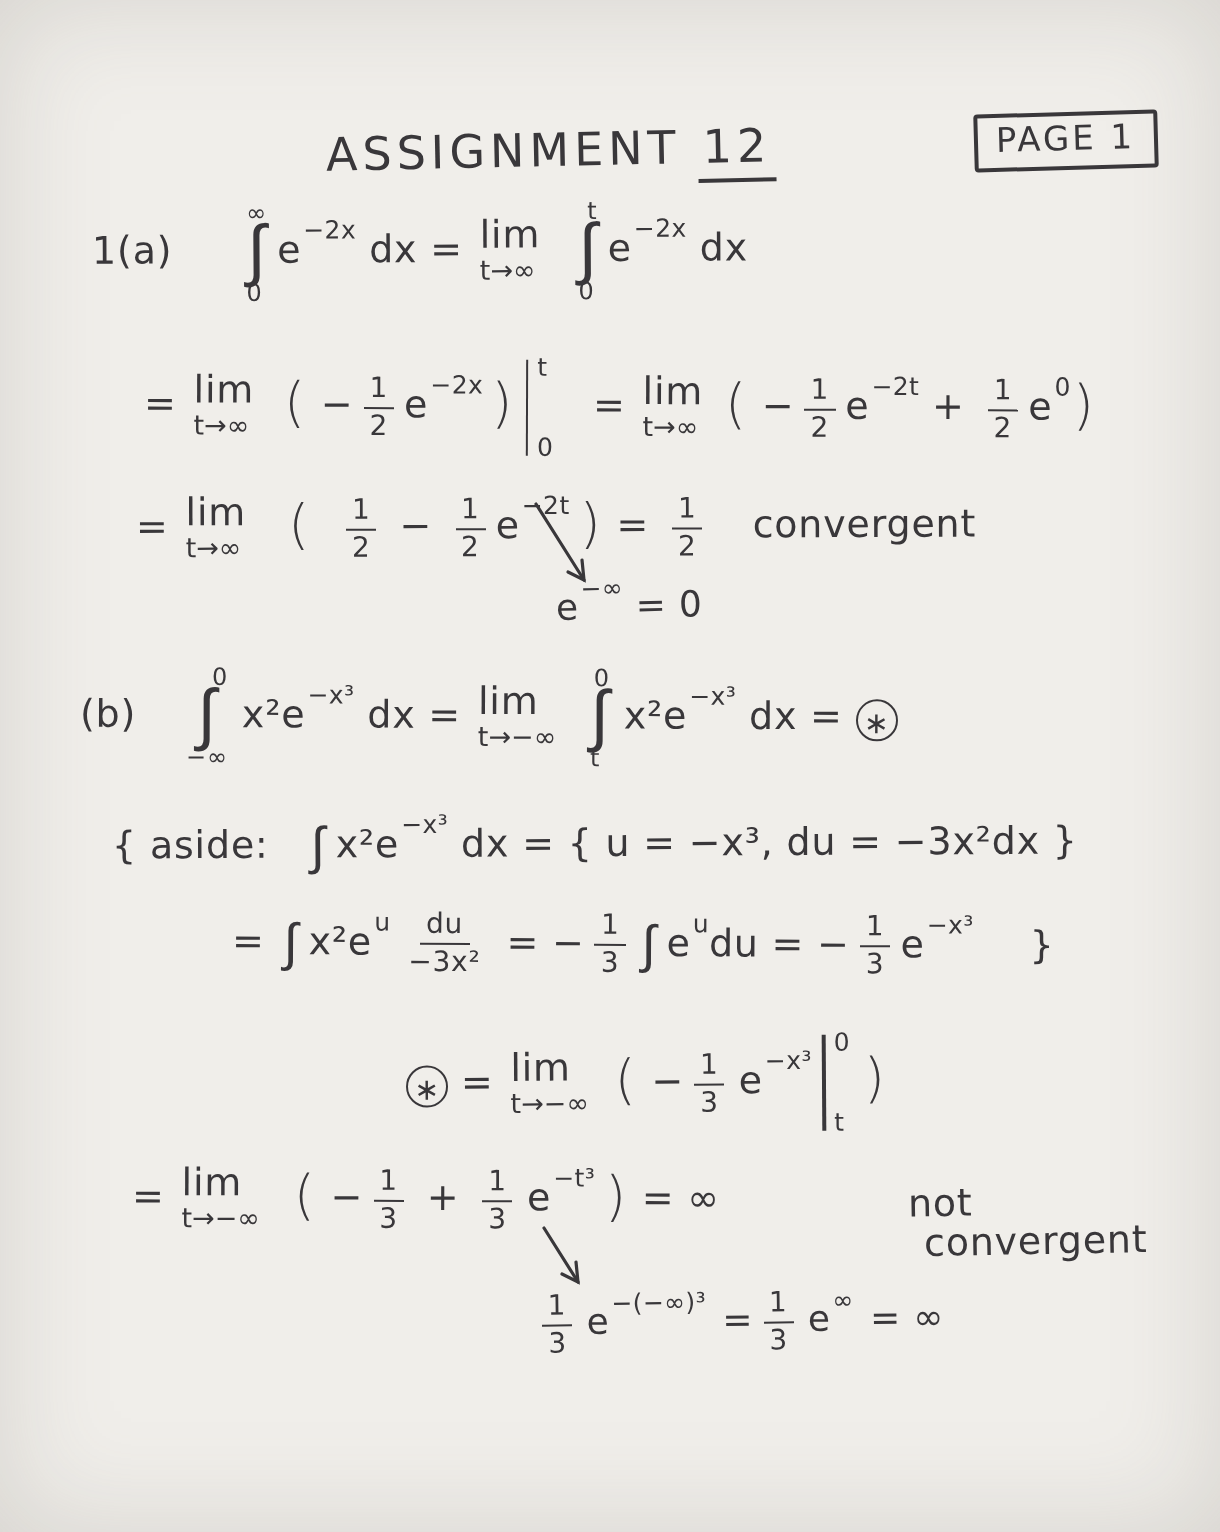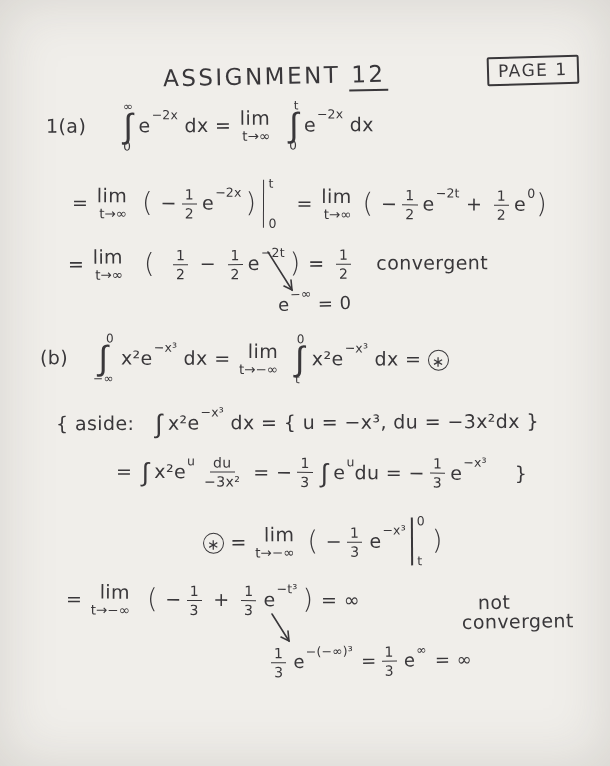--- a/index.html
+++ b/index.html
@@ -36,21 +36,21 @@
   .supg .e{font-size:12.5px;position:relative;top:-7px;margin-left:1px;letter-spacing:.2px}
   .frac{display:inline-flex;flex-direction:column;align-items:center;margin:0 5px;line-height:1}
   .frac .num{font-size:14px;padding:0 3px 2px;border-bottom:1.6px solid currentColor}
   .frac .den{font-size:14px;padding-top:2px}
   .intg{display:inline-flex;flex-direction:column;align-items:center;line-height:1;margin:0 3px}
   .intg .isym{font-size:34px;line-height:.8;font-weight:300}
   .intg .ib{font-size:12px;line-height:1}
   .intg .hi{align-self:flex-end;margin-bottom:0}
   .intg .lo{align-self:flex-start;margin-top:1px}
   .intg.plain .isym{font-size:26px;line-height:1}
-  .limg{display:inline-flex;flex-direction:column;align-items:flex-end;line-height:1;margin:0 2px}
+  .limg{display:inline-flex;flex-direction:column;align-items:flex-start;line-height:1;margin:0 2px}
   .limg .limw{font-size:19px}
   .limg .lims{font-size:13.5px;margin-top:2px;letter-spacing:0}
   .barg{position:relative;display:inline-block;width:22px;height:48px;margin-left:3px}
   .barg .barline{position:absolute;left:2px;top:0;bottom:0;width:1.8px;background:currentColor}
   .barg .bh{position:absolute;top:-3px;left:8px;font-size:12.5px}
   .barg .bl{position:absolute;bottom:-3px;left:8px;font-size:12.5px}
   .par{font-size:27px;font-weight:300;line-height:1;position:relative;top:-2px;margin:0 1px}
   .circ{display:inline-flex;width:19px;height:19px;border:1.7px solid currentColor;border-radius:50%;
         align-items:center;justify-content:center;font-size:15px;line-height:1;flex:none}
   .circ span{position:relative;top:2px}
@@ -69,21 +69,21 @@
   <div id="mathlines">
       <div class="math-line" style="left: 46px; top: 100px; transform: rotate(-0.3deg);"><span class="t">1(a)</span><span class="sp" style="width: 34px;"></span><span class="intg"><span class="ib hi">∞</span><span class="isym">∫</span><span class="ib lo">0</span></span><span class="sp" style="width: 2px;"></span><span class="supg"><span class="b">e</span><span class="e">−2x</span></span><span class="t"> dx = </span><span class="limg"><span class="limw">lim</span><span class="lims">t→∞</span></span><span class="sp" style="width: 14px;"></span><span class="intg"><span class="ib hi">t</span><span class="isym">∫</span><span class="ib lo">0</span></span><span class="sp" style="width: 2px;"></span><span class="supg"><span class="b">e</span><span class="e">−2x</span></span><span class="t"> dx</span></div>
       <div class="math-line" style="left: 72px; top: 180px; transform: rotate(0.2deg);"><span class="t">= </span><span class="limg"><span class="limw">lim</span><span class="lims">t→∞</span></span><span class="sp" style="width: 12px;"></span><span class="par">(</span><span class="t"> −</span><span class="frac"><span class="num">1</span><span class="den">2</span></span><span class="supg"><span class="b">e</span><span class="e">−2x</span></span><span class="sp" style="width: 3px;"></span><span class="par">)</span><span class="barg"><span class="barline"></span><span class="bh">t</span><span class="bl">0</span></span><span class="sp" style="width: 14px;"></span><span class="t">= </span><span class="limg"><span class="limw">lim</span><span class="lims">t→∞</span></span><span class="sp" style="width: 8px;"></span><span class="par">(</span><span class="t"> −</span><span class="frac"><span class="num">1</span><span class="den">2</span></span><span class="supg"><span class="b">e</span><span class="e">−2t</span></span><span class="t"> + </span><span class="frac"><span class="num">1</span><span class="den">2</span></span><span class="supg"><span class="b">e</span><span class="e">0</span></span><span class="par">)</span></div>
       <div class="math-line" style="left: 68px; top: 247px; transform: rotate(-0.2deg);"><span class="t">= </span><span class="limg"><span class="limw">lim</span><span class="lims">t→∞</span></span><span class="sp" style="width: 18px;"></span><span class="par">(</span><span class="sp" style="width: 12px;"></span><span class="frac"><span class="num">1</span><span class="den">2</span></span><span class="t"> − </span><span class="frac"><span class="num">1</span><span class="den">2</span></span><span class="supg"><span class="b">e</span><span class="e">−2t</span></span><span class="sp" style="width: 4px;"></span><span class="par">)</span><span class="t"> = </span><span class="frac"><span class="num">1</span><span class="den">2</span></span><span class="sp" style="width: 20px;"></span><span class="t">convergent</span></div>
       <div class="math-line" style="left: 278px; top: 294px; transform: rotate(-1.5deg); font-size: 18px;"><span class="supg"><span class="b">e</span><span class="e">−∞</span></span><span class="t"> = 0</span></div>
       <div class="math-line" style="left: 40px; top: 333px; transform: rotate(0.2deg);"><span class="t">(b)</span><span class="sp" style="width: 22px;"></span><span class="intg"><span class="ib hi">0</span><span class="isym">∫</span><span class="ib lo">−∞</span></span><span class="sp" style="width: 4px;"></span><span class="supg"><span class="b">x²e</span><span class="e">−x³</span></span><span class="t"> dx = </span><span class="limg"><span class="limw">lim</span><span class="lims">t→−∞</span></span><span class="sp" style="width: 12px;"></span><span class="intg"><span class="ib hi">0</span><span class="isym">∫</span><span class="ib lo">t</span></span><span class="sp" style="width: 4px;"></span><span class="supg"><span class="b">x²e</span><span class="e">−x³</span></span><span class="t"> dx = </span><span class="circ"><span>∗</span></span></div>
       <div class="math-line" style="left: 56px; top: 410px; transform: rotate(-0.3deg);"><span class="t">{ aside:</span><span class="sp" style="width: 18px;"></span><span class="intg plain"><span class="isym">∫</span></span><span class="sp" style="width: 2px;"></span><span class="supg"><span class="b">x²e</span><span class="e">−x³</span></span><span class="t"> dx = { u = −x³, du = −3x²dx }</span></div>
       <div class="math-line" style="left: 116px; top: 456px; transform: rotate(0.3deg);"><span class="t">= </span><span class="intg plain"><span class="isym">∫</span></span><span class="sp" style="width: 2px;"></span><span class="supg"><span class="b">x²e</span><span class="e">u</span></span><span class="sp" style="width: 4px;"></span><span class="frac"><span class="num">du</span><span class="den">−3x²</span></span><span class="sp" style="width: 8px;"></span><span class="t">= −</span><span class="frac"><span class="num">1</span><span class="den">3</span></span><span class="intg plain"><span class="isym">∫</span></span><span class="sp" style="width: 2px;"></span><span class="supg"><span class="b">e</span><span class="e">u</span></span><span class="t">du = −</span><span class="frac"><span class="num">1</span><span class="den">3</span></span><span class="supg"><span class="b">e</span><span class="e">−x³</span></span><span class="sp" style="width: 28px;"></span><span class="t">}</span></div>
       <div class="math-line" style="left: 203px; top: 518px; transform: rotate(-0.4deg);"><span class="circ"><span>∗</span></span><span class="t"> = </span><span class="limg"><span class="limw">lim</span><span class="lims">t→−∞</span></span><span class="sp" style="width: 10px;"></span><span class="par">(</span><span class="t"> −</span><span class="frac"><span class="num">1</span><span class="den">3</span></span><span class="sp" style="width: 2px;"></span><span class="supg"><span class="b">e</span><span class="e">−x³</span></span><span class="barg"><span class="barline"></span><span class="bh">0</span><span class="bl">t</span></span><span class="par">)</span></div>
       <div class="math-line" style="left: 66px; top: 583px; transform: rotate(0.2deg);"><span class="t">= </span><span class="limg"><span class="limw">lim</span><span class="lims">t→−∞</span></span><span class="sp" style="width: 14px;"></span><span class="par">(</span><span class="t"> −</span><span class="frac"><span class="num">1</span><span class="den">3</span></span><span class="t"> + </span><span class="frac"><span class="num">1</span><span class="den">3</span></span><span class="sp" style="width: 2px;"></span><span class="supg"><span class="b">e</span><span class="e">−t³</span></span><span class="sp" style="width: 4px;"></span><span class="par">)</span><span class="t"> = ∞</span></div>
-      <div class="math-line" style="left: 478px; top: 592px; transform: rotate(-1deg); justify-content: flex-end;"><span class="t">not</span></div>
+      <div class="math-line" style="left: 454px; top: 592px; transform: rotate(-1deg); justify-content: flex-end;"><span class="t">not</span></div>
       <div class="math-line" style="left: 462px; top: 611px; transform: rotate(-1deg);"><span class="t">convergent</span></div>
       <div class="math-line" style="left: 266px; top: 645px; transform: rotate(-0.8deg); font-size: 18px;"><span class="frac"><span class="num">1</span><span class="den">3</span></span><span class="sp" style="width: 2px;"></span><span class="supg"><span class="b">e</span><span class="e">−(−∞)³</span></span><span class="sp" style="width: 8px;"></span><span class="t">=</span><span class="frac"><span class="num">1</span><span class="den">3</span></span><span class="sp" style="width: 2px;"></span><span class="supg"><span class="b">e</span><span class="e">∞</span></span><span class="sp" style="width: 8px;"></span><span class="t">= ∞</span></div>
     </div>
 
   <svg id="arrows" width="610" height="766" viewBox="0 0 610 766">
     <g>
       <line x1="268" y1="252" x2="292" y2="290"></line>
       <polyline points="284,286 292,290 291,280"></polyline>
     </g>
     <g>

